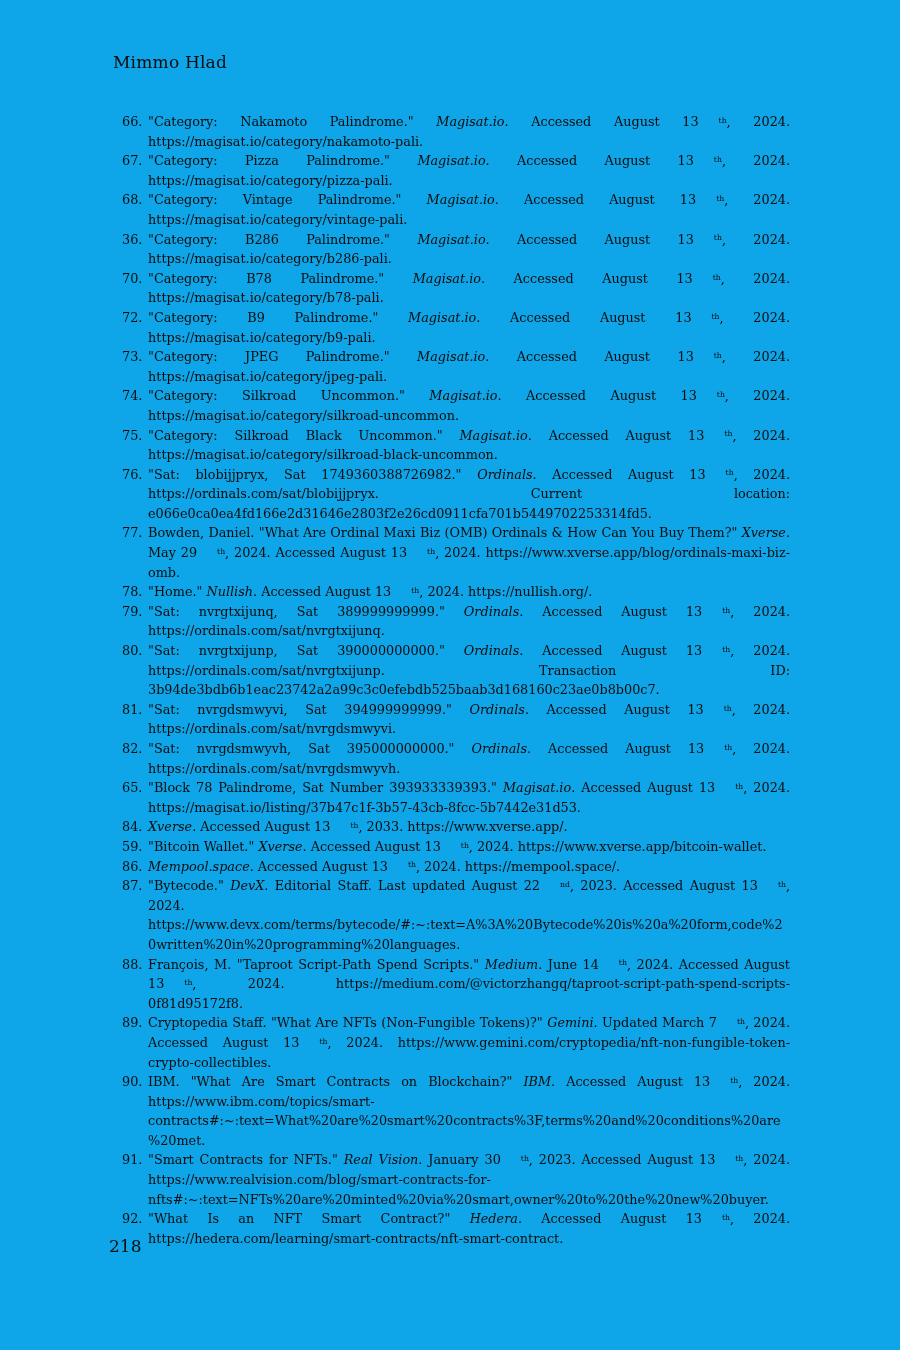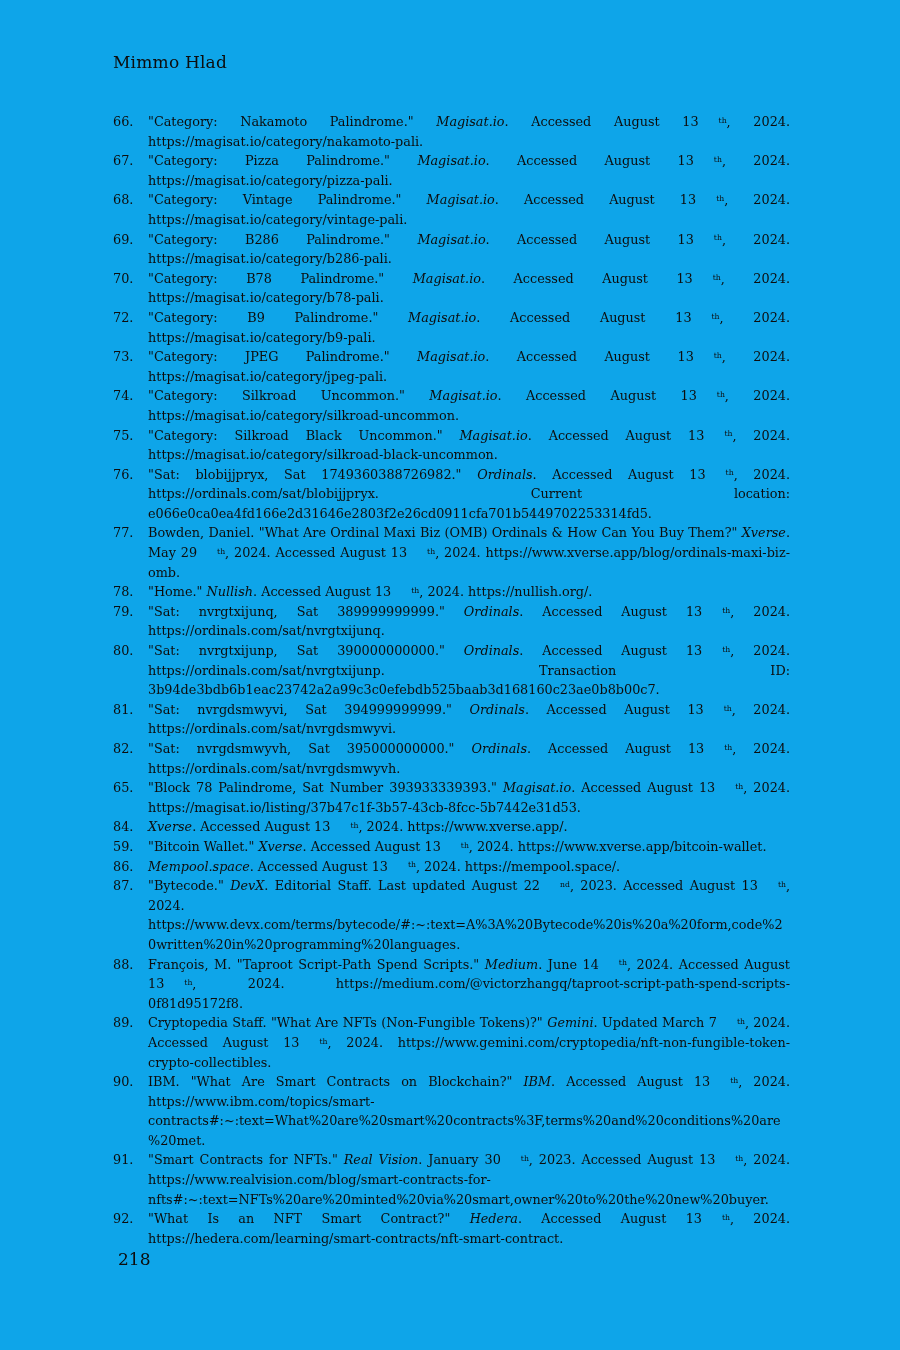--- a/index.html
+++ b/index.html
@@ -13,50 +13,50 @@
   .running-header {
     position: absolute; left: 113px; top: 52px;
     font-size: 17px; letter-spacing: 0.2px;
   }
   .refs { position: absolute; left: 113px; top: 112px; width: 677px; }
   .ref {
     position: relative; padding-left: 35px;
     font-size: 12.8px; line-height: 19.6px;
     text-align: justify; overflow-wrap: break-word;
   }
-  .ref-num { position: absolute; left: 0; top: 0; }
+  .ref-num { position: absolute; left: 9px; top: 0; }
   .ref sup { font-size: 0.6em; line-height: 0; vertical-align: 0.42em; padding-left: 20px; }
   .ref i { font-style: italic; }
-  .page-number { position: absolute; left: 118px; top: 1236px; font-size: 17px; margin-top: 13px; }
+  .page-number { position: absolute; left: 109px; top: 1236px; font-size: 17px; }
 </style>
 </head>
 <body>
 
 <div class="page">
   <div class="running-header">Mimmo Hlad</div>
 
   <div class="refs">
       <div class="ref"><span class="ref-num">66.</span><span class="ref-text"><span>"Category: Nakamoto Palindrome." </span><i>Magisat.io</i><span>. Accessed August 13</span><sup>th</sup><span>, 2024. https://magisat.io/category/nakamoto-pali.</span></span></div>
       <div class="ref"><span class="ref-num">67.</span><span class="ref-text"><span>"Category: Pizza Palindrome." </span><i>Magisat.io</i><span>. Accessed August 13</span><sup>th</sup><span>, 2024. https://magisat.io/category/pizza-pali.</span></span></div>
       <div class="ref"><span class="ref-num">68.</span><span class="ref-text"><span>"Category: Vintage Palindrome." </span><i>Magisat.io</i><span>. Accessed August 13</span><sup>th</sup><span>, 2024. https://magisat.io/category/vintage-pali.</span></span></div>
-      <div class="ref"><span class="ref-num">69.</span><span class="ref-text"><span>"Category: B286 Palindrome." </span><i>Magisat.io</i><span>. Accessed August 13</span><sup>th</sup><span>, 2024. https://magisat.io/category/b286-pali.</span></span></div>
+      <div class="ref"><span class="ref-num">36.</span><span class="ref-text"><span>"Category: B286 Palindrome." </span><i>Magisat.io</i><span>. Accessed August 13</span><sup>th</sup><span>, 2024. https://magisat.io/category/b286-pali.</span></span></div>
       <div class="ref"><span class="ref-num">70.</span><span class="ref-text"><span>"Category: B78 Palindrome." </span><i>Magisat.io</i><span>. Accessed August 13</span><sup>th</sup><span>, 2024. https://magisat.io/category/b78-pali.</span></span></div>
       <div class="ref"><span class="ref-num">72.</span><span class="ref-text"><span>"Category: B9 Palindrome." </span><i>Magisat.io</i><span>. Accessed August 13</span><sup>th</sup><span>, 2024. https://magisat.io/category/b9-pali.</span></span></div>
       <div class="ref"><span class="ref-num">73.</span><span class="ref-text"><span>"Category: JPEG Palindrome." </span><i>Magisat.io</i><span>. Accessed August 13</span><sup>th</sup><span>, 2024. https://magisat.io/category/jpeg-pali.</span></span></div>
       <div class="ref"><span class="ref-num">74.</span><span class="ref-text"><span>"Category: Silkroad Uncommon." </span><i>Magisat.io</i><span>. Accessed August 13</span><sup>th</sup><span>, 2024. https://magisat.io/category/silkroad-uncommon.</span></span></div>
       <div class="ref"><span class="ref-num">75.</span><span class="ref-text"><span>"Category: Silkroad Black Uncommon." </span><i>Magisat.io</i><span>. Accessed August 13</span><sup>th</sup><span>, 2024. https://magisat.io/category/silkroad-black-uncommon.</span></span></div>
       <div class="ref"><span class="ref-num">76.</span><span class="ref-text"><span>"Sat: blobijjpryx, Sat 1749360388726982." </span><i>Ordinals</i><span>. Accessed August 13</span><sup>th</sup><span>, 2024. https://ordinals.com/sat/blobijjpryx. Current location: e066e0ca0ea4fd166e2d31646e2803f2e26cd0911cfa701b5449702253314fd5.</span></span></div>
       <div class="ref"><span class="ref-num">77.</span><span class="ref-text"><span>Bowden, Daniel. "What Are Ordinal Maxi Biz (OMB) Ordinals &amp; How Can You Buy Them?" </span><i>Xverse</i><span>. May 29</span><sup>th</sup><span>, 2024. Accessed August 13</span><sup>th</sup><span>, 2024. https://www.xverse.app/blog/ordinals-maxi-biz-omb.</span></span></div>
       <div class="ref"><span class="ref-num">78.</span><span class="ref-text"><span>"Home." </span><i>Nullish</i><span>. Accessed August 13</span><sup>th</sup><span>, 2024. https://nullish.org/.</span></span></div>
       <div class="ref"><span class="ref-num">79.</span><span class="ref-text"><span>"Sat: nvrgtxijunq, Sat 389999999999." </span><i>Ordinals</i><span>. Accessed August 13</span><sup>th</sup><span>, 2024. https://ordinals.com/sat/nvrgtxijunq.</span></span></div>
       <div class="ref"><span class="ref-num">80.</span><span class="ref-text"><span>"Sat: nvrgtxijunp, Sat 390000000000." </span><i>Ordinals</i><span>. Accessed August 13</span><sup>th</sup><span>, 2024. https://ordinals.com/sat/nvrgtxijunp. Transaction ID: 3b94de3bdb6b1eac23742a2a99c3c0efebdb525baab3d168160c23ae0b8b00c7.</span></span></div>
       <div class="ref"><span class="ref-num">81.</span><span class="ref-text"><span>"Sat: nvrgdsmwyvi, Sat 394999999999." </span><i>Ordinals</i><span>. Accessed August 13</span><sup>th</sup><span>, 2024. https://ordinals.com/sat/nvrgdsmwyvi.</span></span></div>
       <div class="ref"><span class="ref-num">82.</span><span class="ref-text"><span>"Sat: nvrgdsmwyvh, Sat 395000000000." </span><i>Ordinals</i><span>. Accessed August 13</span><sup>th</sup><span>, 2024. https://ordinals.com/sat/nvrgdsmwyvh.</span></span></div>
       <div class="ref"><span class="ref-num">65.</span><span class="ref-text"><span>"Block 78 Palindrome, Sat Number 393933339393." </span><i>Magisat.io</i><span>. Accessed August 13</span><sup>th</sup><span>, 2024. https://magisat.io/listing/37b47c1f-3b57-43cb-8fcc-5b7442e31d53.</span></span></div>
-      <div class="ref"><span class="ref-num">84.</span><span class="ref-text"><i>Xverse</i><span>. Accessed August 13</span><sup>th</sup><span>, 2024. https://www.xverse.app/.</span></span></div>
+      <div class="ref"><span class="ref-num">84.</span><span class="ref-text"><i>Xverse</i><span>. Accessed August 13</span><sup>th</sup><span>, 2033. https://www.xverse.app/.</span></span></div>
       <div class="ref"><span class="ref-num">59.</span><span class="ref-text"><span>"Bitcoin Wallet." </span><i>Xverse</i><span>. Accessed August 13</span><sup>th</sup><span>, 2024. https://www.xverse.app/bitcoin-wallet.</span></span></div>
       <div class="ref"><span class="ref-num">86.</span><span class="ref-text"><i>Mempool.space</i><span>. Accessed August 13</span><sup>th</sup><span>, 2024. https://mempool.space/.</span></span></div>
       <div class="ref"><span class="ref-num">87.</span><span class="ref-text"><span>"Bytecode." </span><i>DevX</i><span>. Editorial Staff. Last updated August 22</span><sup>nd</sup><span>, 2023. Accessed August 13</span><sup>th</sup><span>, 2024. https://www.devx.com/terms/bytecode/#:~:text=A%3A%20Bytecode%20is%20a%20form,code%20written%20in%20programming%20languages.</span></span></div>
       <div class="ref"><span class="ref-num">88.</span><span class="ref-text"><span>François, M. "Taproot Script-Path Spend Scripts." </span><i>Medium</i><span>. June 14</span><sup>th</sup><span>, 2024. Accessed August 13</span><sup>th</sup><span>, 2024. https://medium.com/@victorzhangq/taproot-script-path-spend-scripts-0f81d95172f8.</span></span></div>
       <div class="ref"><span class="ref-num">89.</span><span class="ref-text"><span>Cryptopedia Staff. "What Are NFTs (Non-Fungible Tokens)?" </span><i>Gemini</i><span>. Updated March 7</span><sup>th</sup><span>, 2024. Accessed August 13</span><sup>th</sup><span>, 2024. https://www.gemini.com/cryptopedia/nft-non-fungible-token-crypto-collectibles.</span></span></div>
       <div class="ref"><span class="ref-num">90.</span><span class="ref-text"><span>IBM. "What Are Smart Contracts on Blockchain?" </span><i>IBM</i><span>. Accessed August 13</span><sup>th</sup><span>, 2024. https://www.ibm.com/topics/smart-contracts#:~:text=What%20are%20smart%20contracts%3F,terms%20and%20conditions%20are%20met.</span></span></div>
       <div class="ref"><span class="ref-num">91.</span><span class="ref-text"><span>"Smart Contracts for NFTs." </span><i>Real Vision</i><span>. January 30</span><sup>th</sup><span>, 2023. Accessed August 13</span><sup>th</sup><span>, 2024. https://www.realvision.com/blog/smart-contracts-for-nfts#:~:text=NFTs%20are%20minted%20via%20smart,owner%20to%20the%20new%20buyer.</span></span></div>
       <div class="ref"><span class="ref-num">92.</span><span class="ref-text"><span>"What Is an NFT Smart Contract?" </span><i>Hedera</i><span>. Accessed August 13</span><sup>th</sup><span>, 2024. https://hedera.com/learning/smart-contracts/nft-smart-contract.</span></span></div>
     </div>
 

